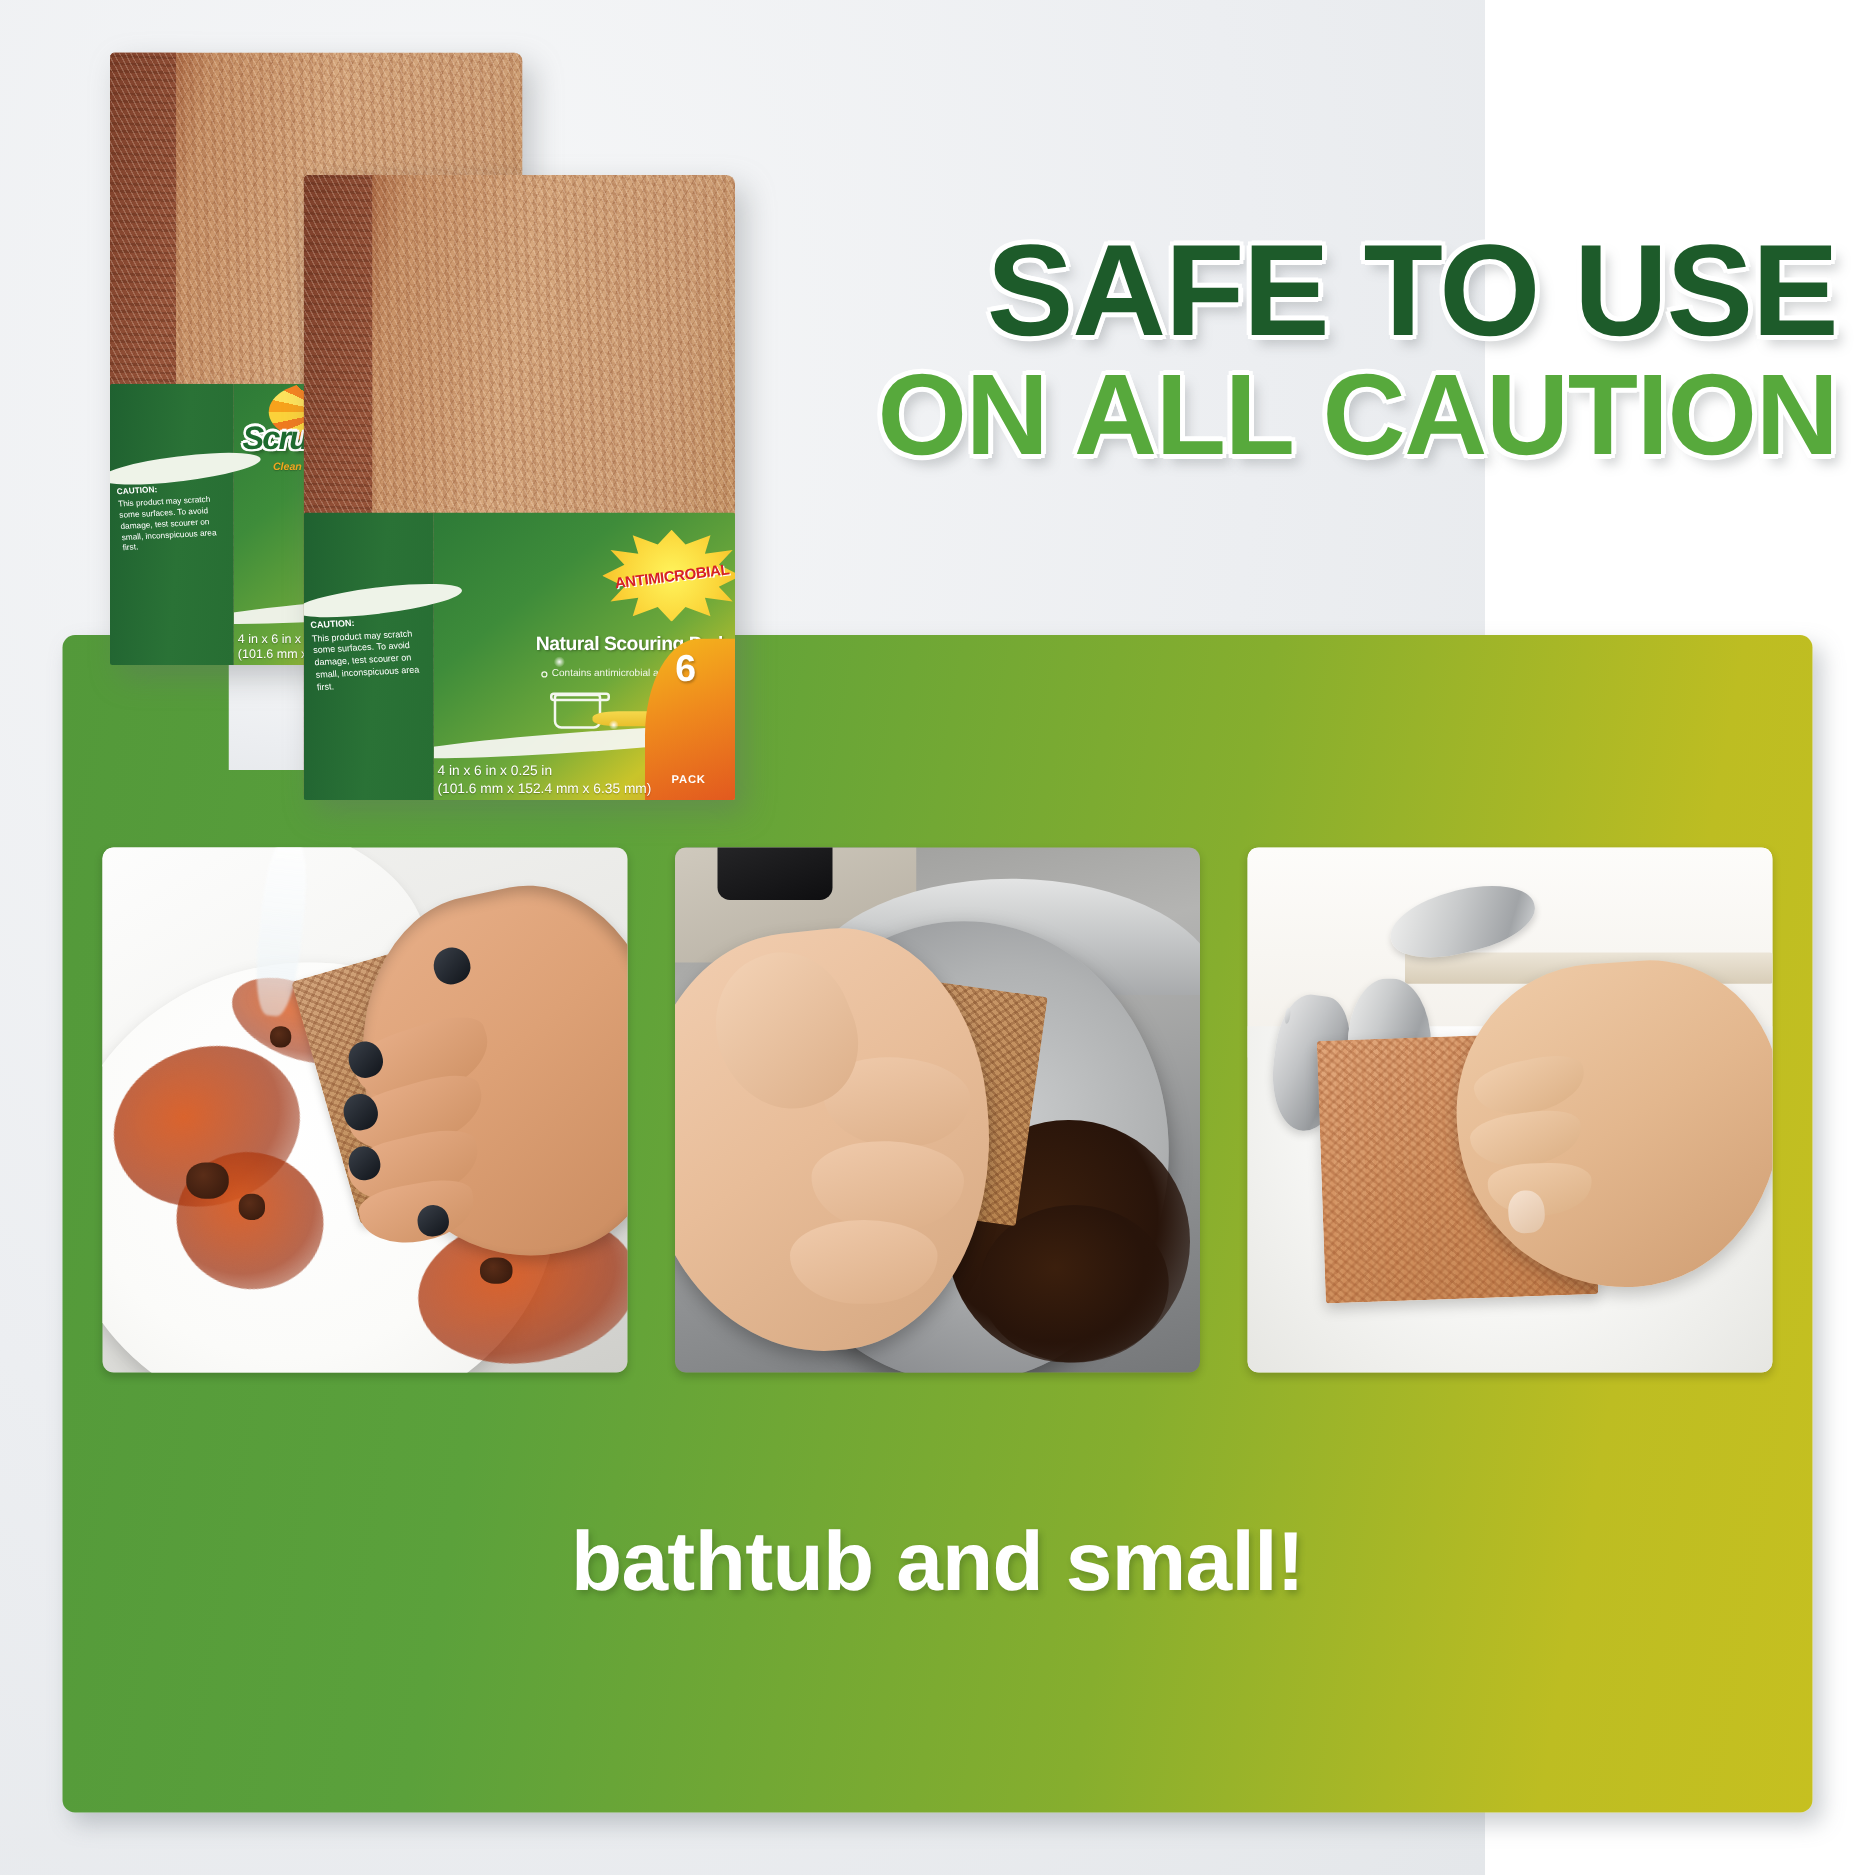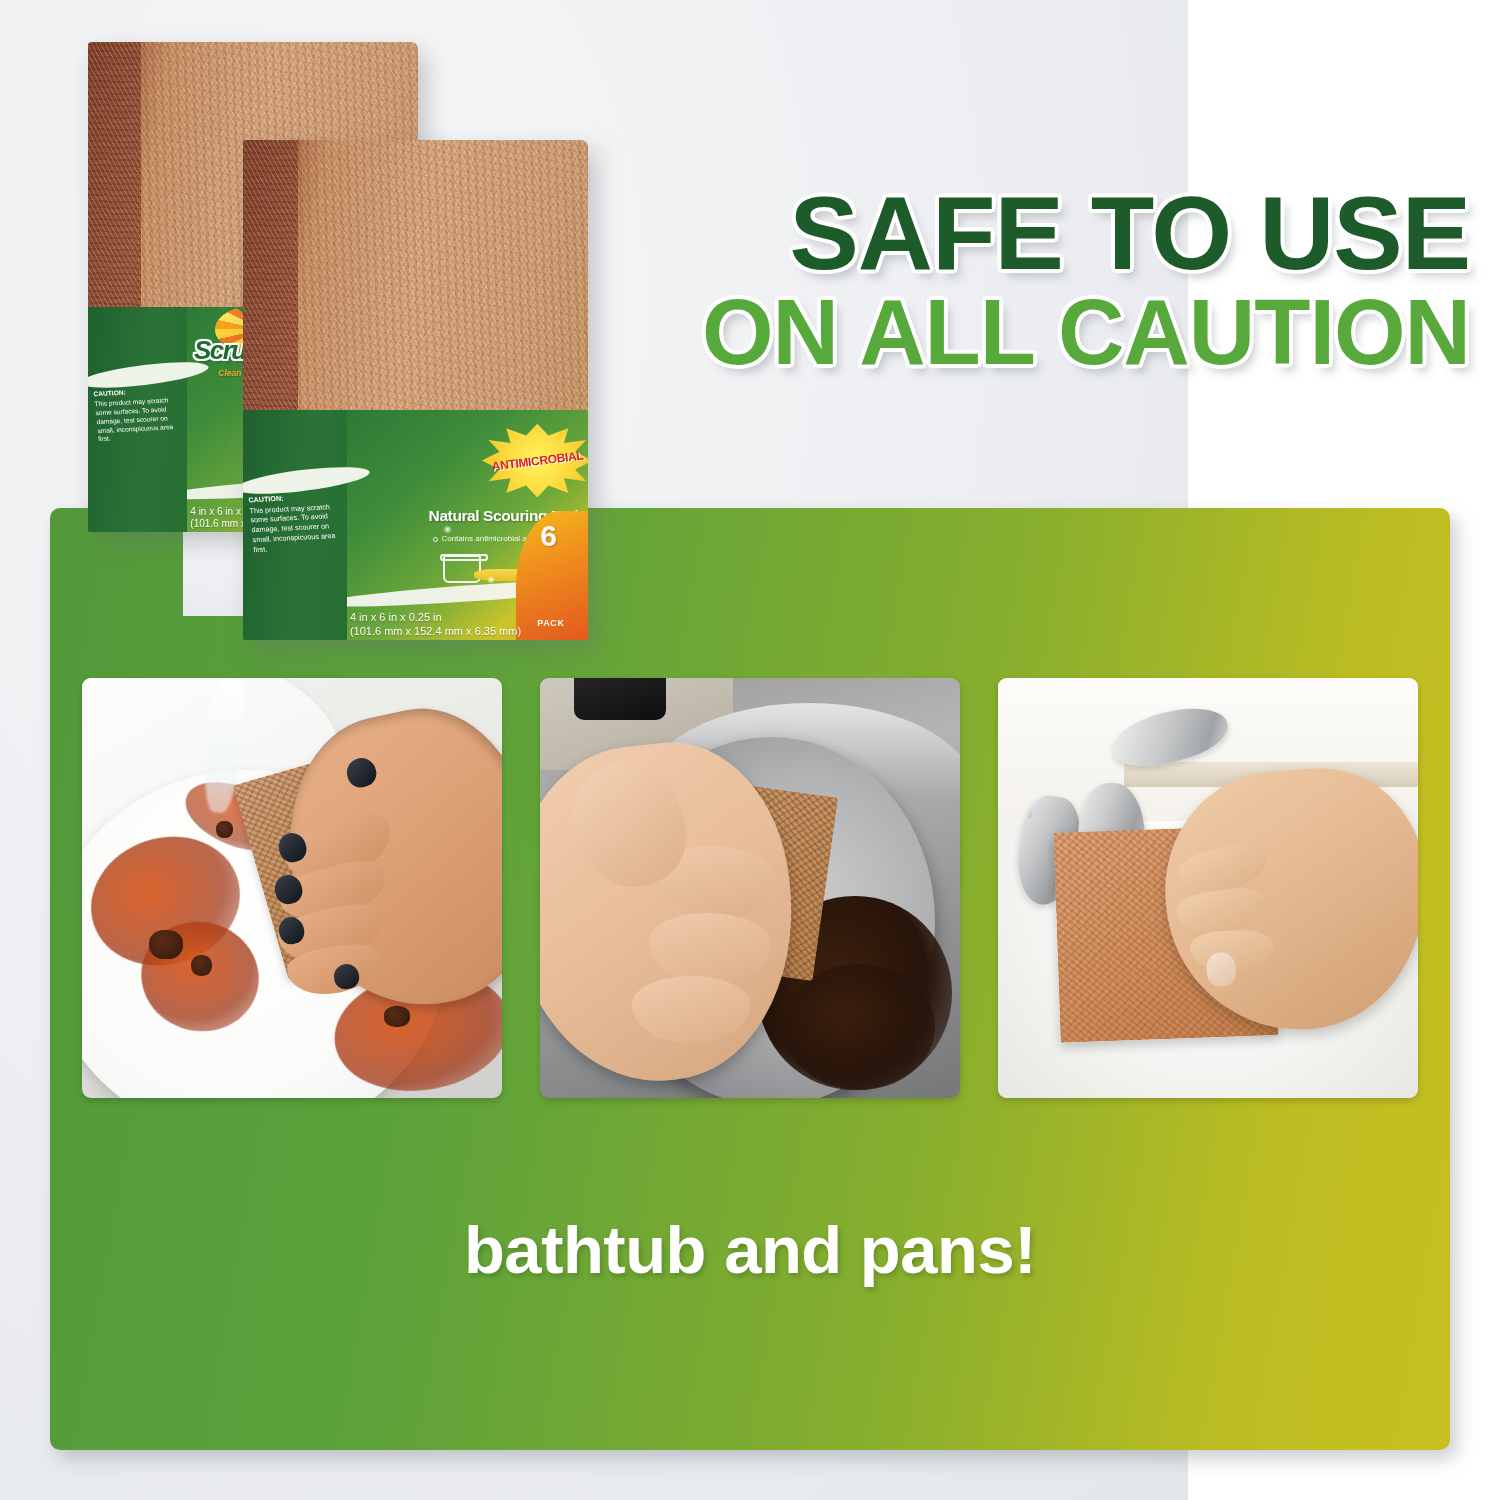--- a/index.html
+++ b/index.html
@@ -615,21 +615,21 @@
         <div class="finger g1"></div>
         <div class="finger g2"></div>
         <div class="finger g3"></div>
         <div class="thumbnail-n"></div>
       </div>
     </div>
 
   </div>
 
   <div class="caption">
-    <div>bathtub and pans!</div>
+    <div>bathtub and small!</div>
   </div>
 
   <div class="pkg pkg-back">
     <div class="pads-stack">
       <div class="pads-left-face"></div>
     </div>
     <div class="sleeve">
       <div class="sleeve-front">
         <div class="brandzone">
           <div class="sunburst"></div>

